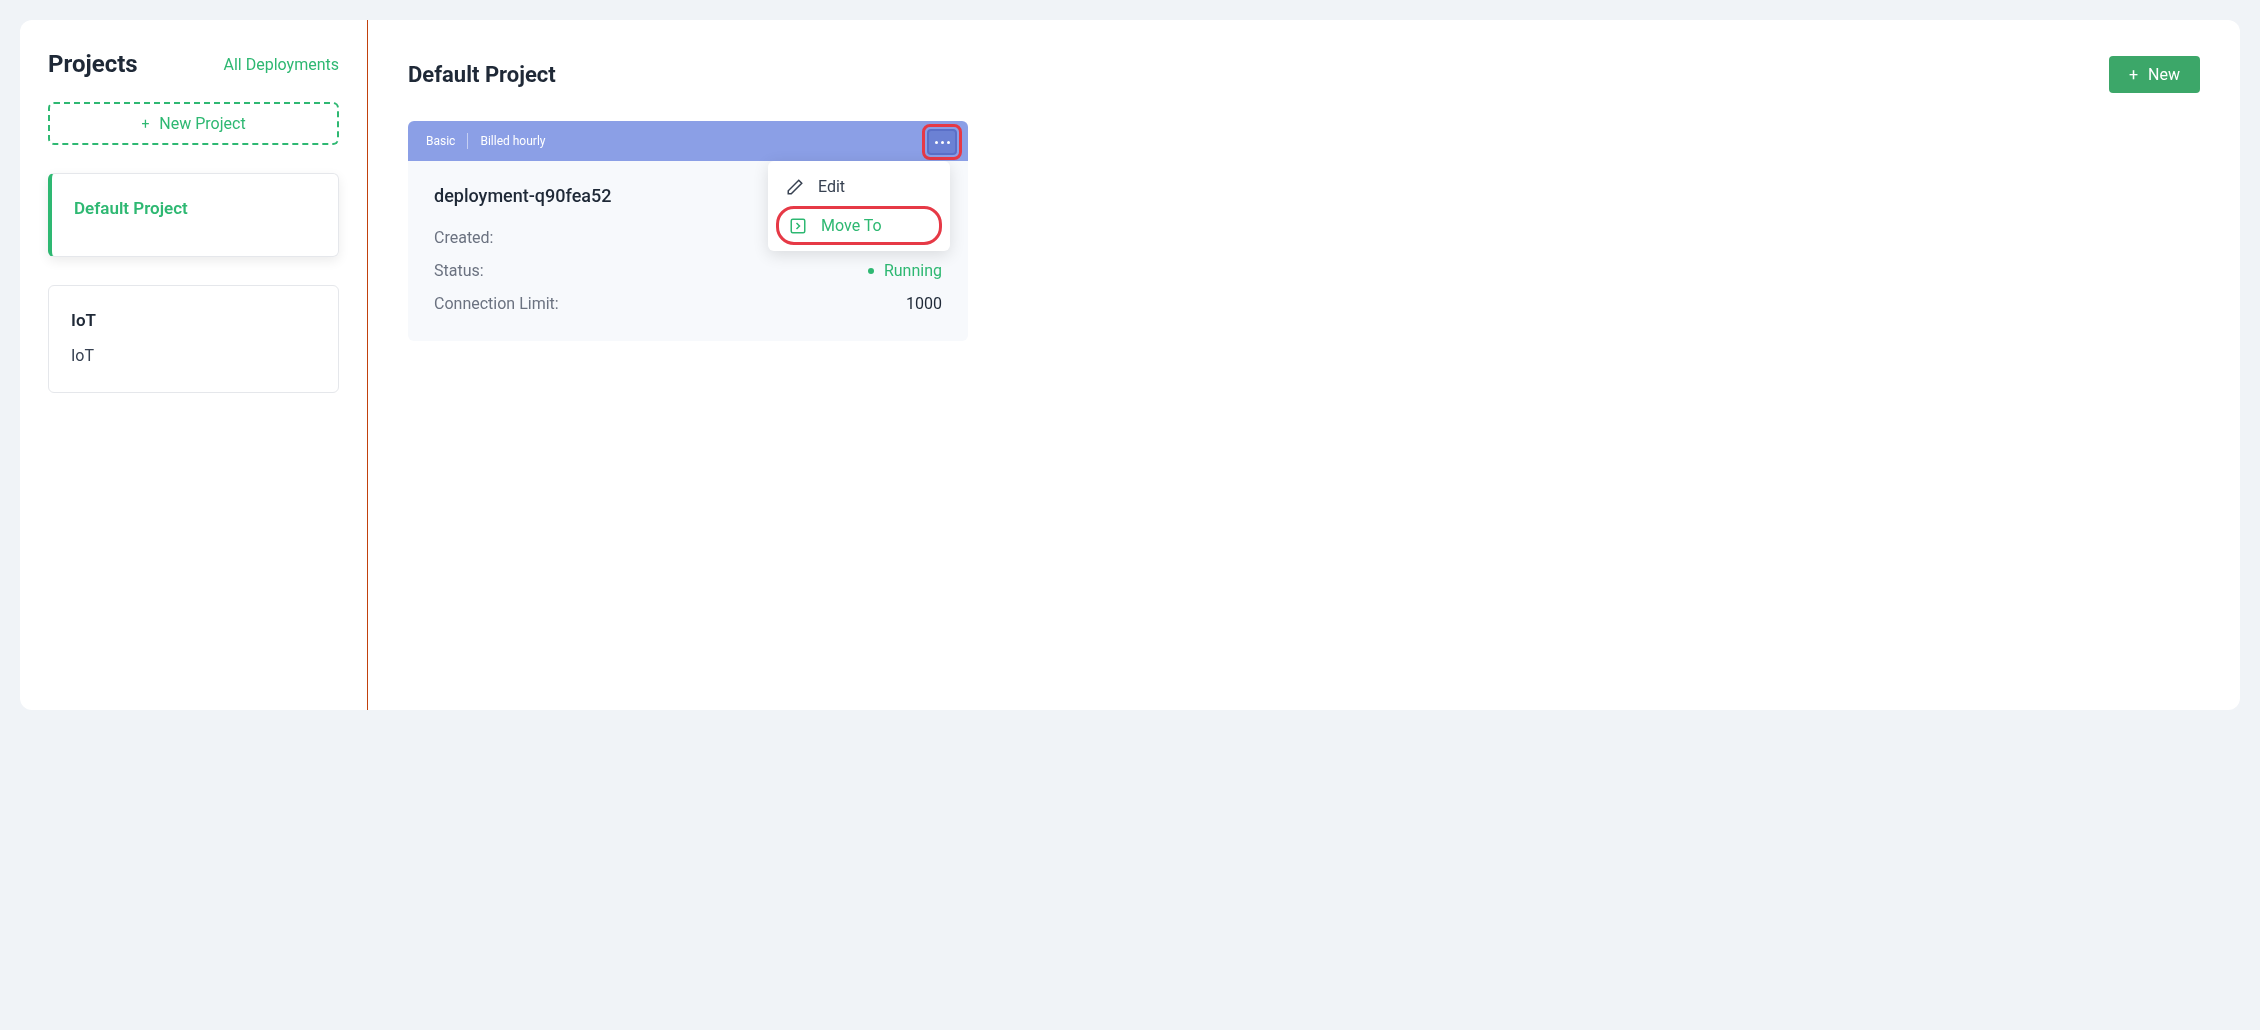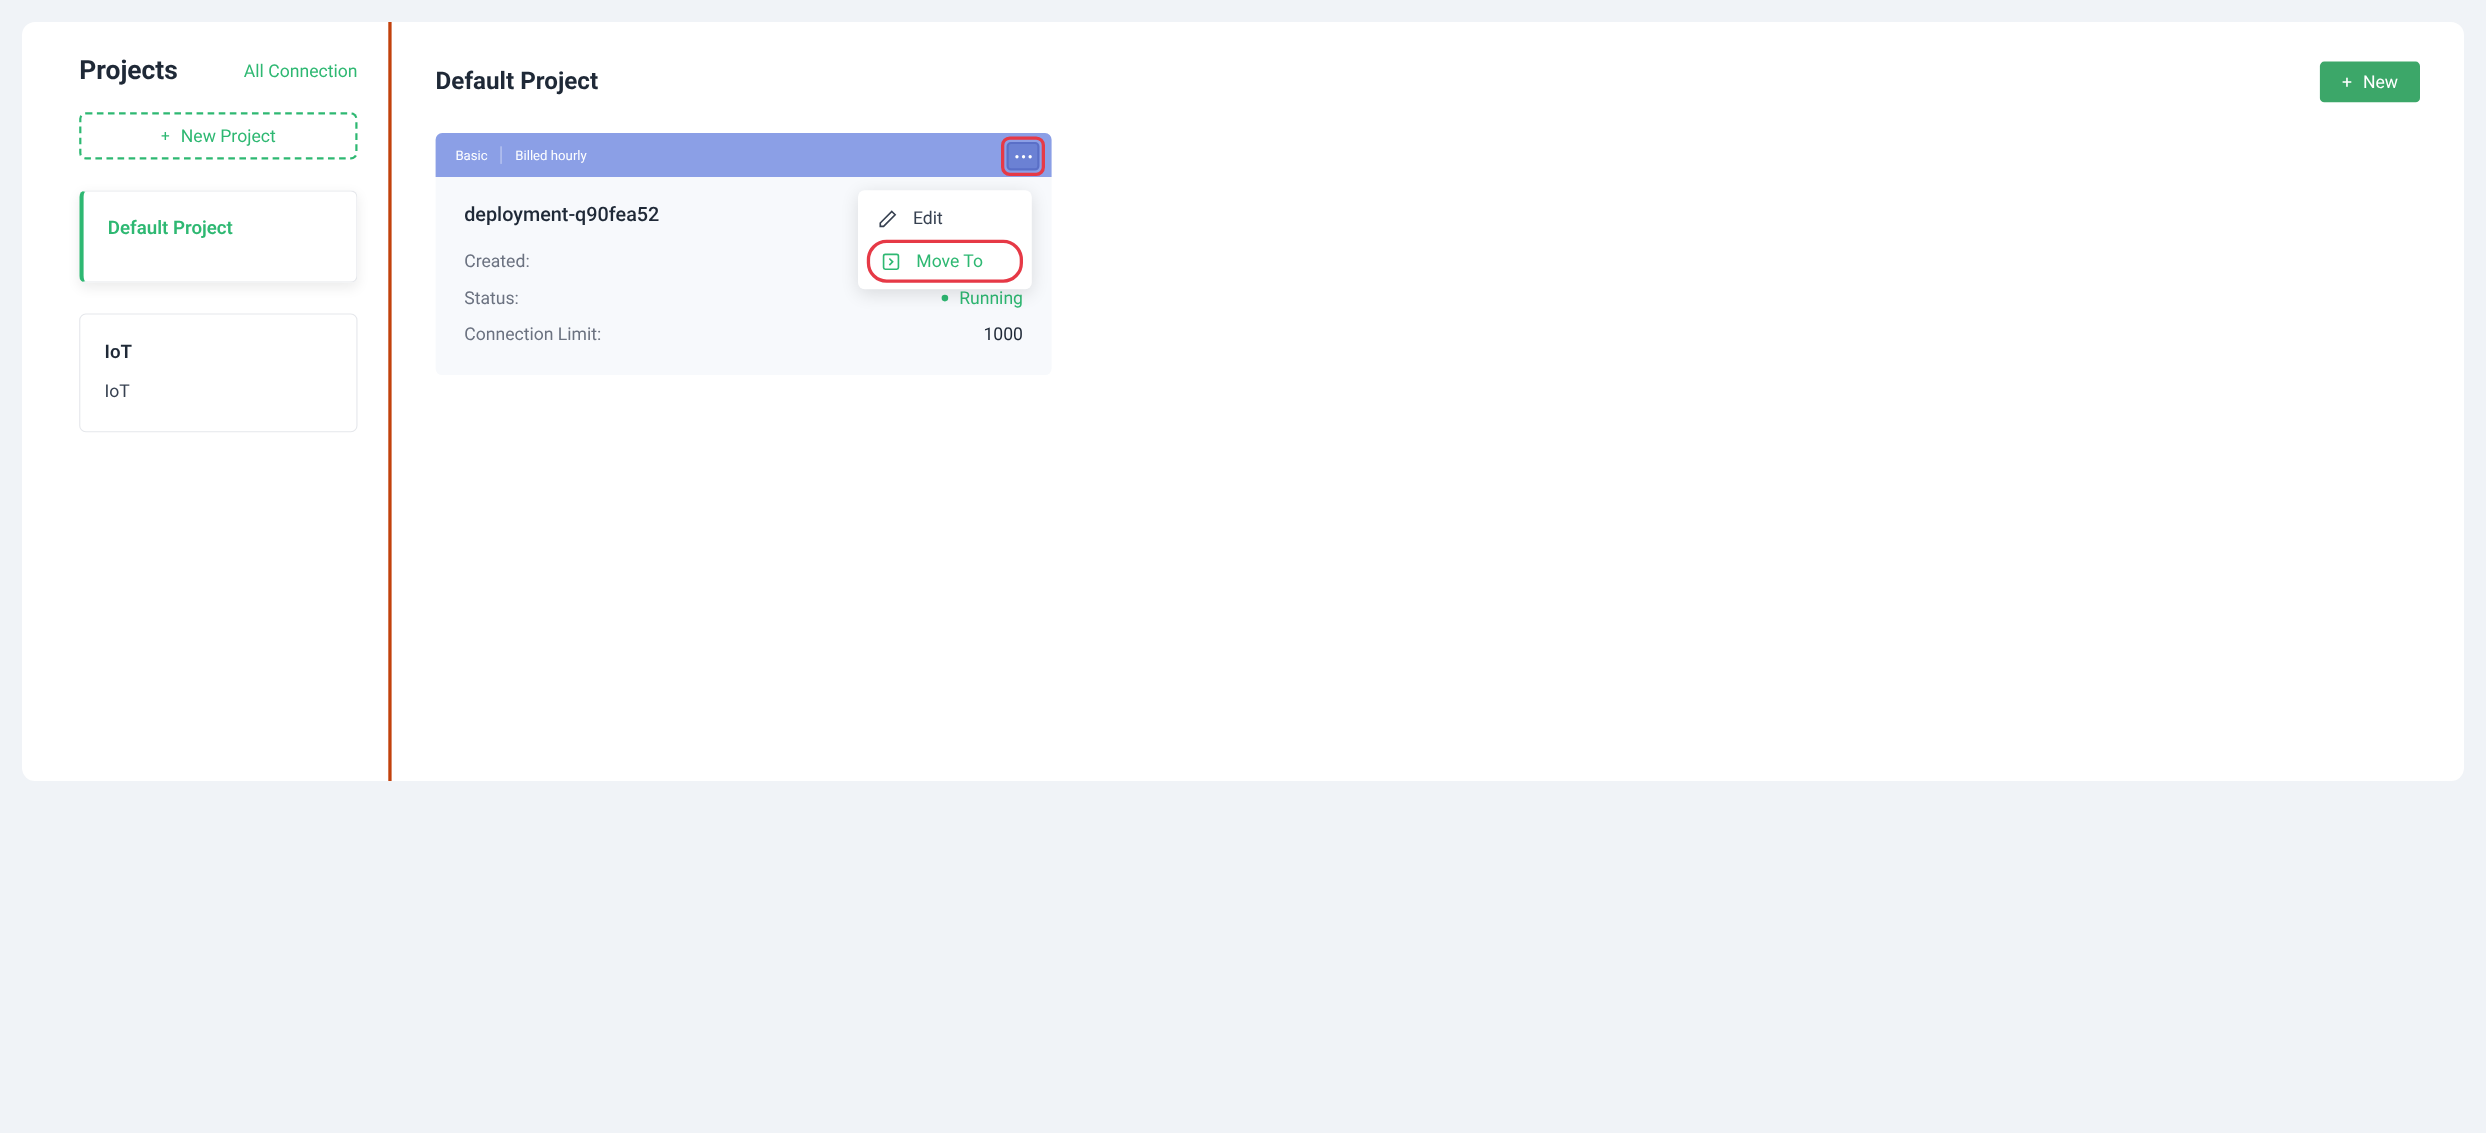--- a/index.html
+++ b/index.html
@@ -13,24 +13,23 @@
       padding: 20px;
     }
     .app-container {
       background: #fff;
       border-radius: 12px;
       display: flex;
       height: 690px;
       overflow: visible;
     }
     .sidebar {
-      width: 312px;
-      border-right: 3px solid #c2410c;
+      width: 348px;
+      border-right: 1px solid #c2410c;
       padding: 30px 28px;
-      margin-left: 24px;
     }
     .sidebar-header {
       display: flex;
       justify-content: space-between;
       align-items: center;
       margin-bottom: 24px;
     }
     .sidebar-title {
       font-size: 24px;
       font-weight: 700;
@@ -208,23 +207,23 @@
       width: 6px;
       height: 6px;
       background: #2eb872;
       border-radius: 50%;
     }
     .limit-value {
       color: #1f2937;
     }
     .dropdown-menu {
       position: absolute;
-      top: 52px;
+      top: 40px;
       right: 18px;
-      width: 158px;
+      width: 182px;
       background: #fff;
       border-radius: 6px;
       box-shadow: 0 4px 16px rgba(0,0,0,0.12);
       padding: 6px 0;
       z-index: 10;
     }
     .dropdown-item {
       padding: 10px 18px;
       display: flex;
       align-items: center;
@@ -249,21 +248,21 @@
     }
   </style>
 </head>
 <body>
 
 <div class="app-container">
 
   <aside class="sidebar">
     <div class="sidebar-header">
       <h1 class="sidebar-title">Projects</h1>
-      <a class="all-deployments-link">All Connection</a>
+      <a class="all-deployments-link">All Deployments</a>
     </div>
 
     <button class="new-project-btn">
       <span class="plus">+</span>
       <span>New Project</span>
     </button>
 
     <div class="project-card active">
       <div class="project-name">Default Project</div>
     </div>

